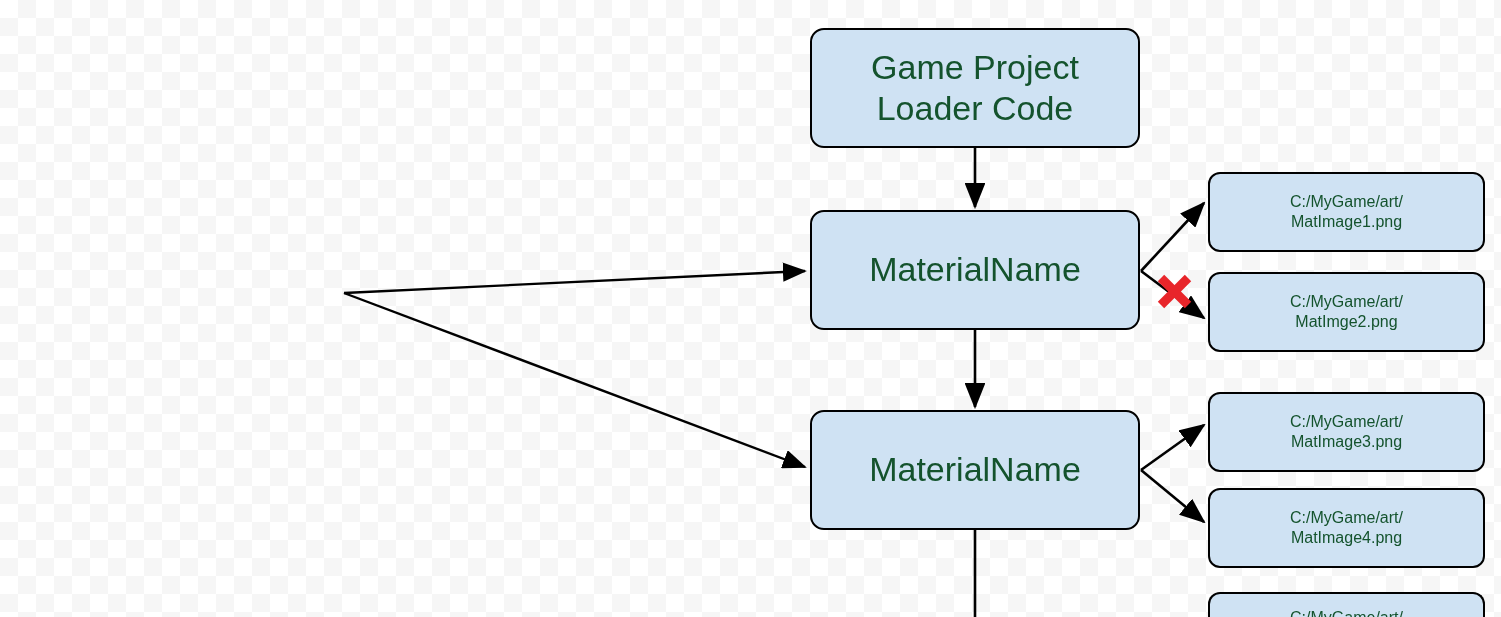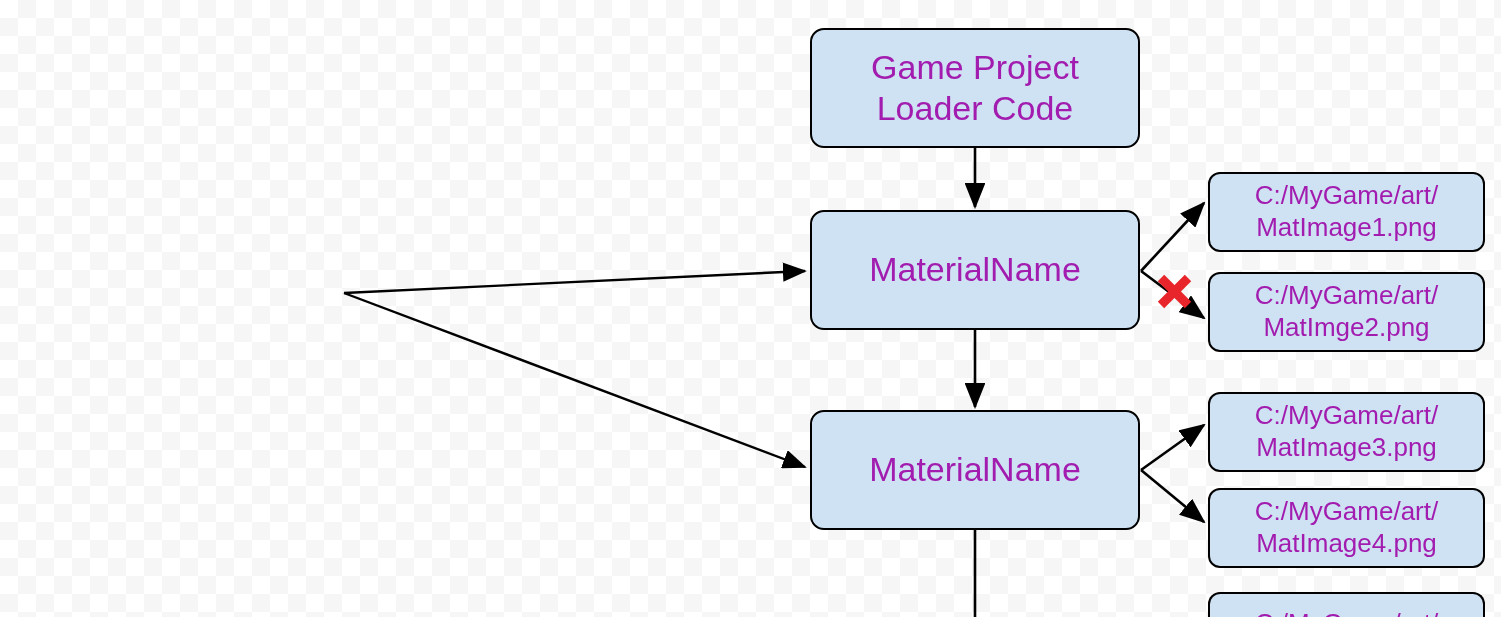--- a/index.html
+++ b/index.html
@@ -30,27 +30,27 @@
   .node {
     position: absolute;
     box-sizing: border-box;
     background: #cfe2f3;
     border: 2.2px solid #000000;
     border-radius: 14px;
     display: flex;
     align-items: center;
     justify-content: center;
     text-align: center;
-    color: #a21caf;
+    color: #14532d;
     line-height: 1.22;
     white-space: pre-line;
     z-index: 2;
   }
   .node.big   { font-size: 34px; }
-  .node.path  { font-size: 26px; border-radius: 12px; border-width: 2.2px; }
+  .node.path  { font-size: 16px; border-radius: 12px; border-width: 2.2px; }
   .node.clipped { border-bottom: none; border-bottom-left-radius: 0; border-bottom-right-radius: 0; }
 </style>
 </head>
 <body>
 
 <div id="canvas">
 
   <svg id="edge-layer" viewBox="0 0 1501 617" width="1501" height="617" xmlns="http://www.w3.org/2000/svg">
     <defs>
       <marker id="arrowhead" markerWidth="10" markerHeight="8" refX="9.2" refY="4" orient="auto" markerUnits="strokeWidth">

